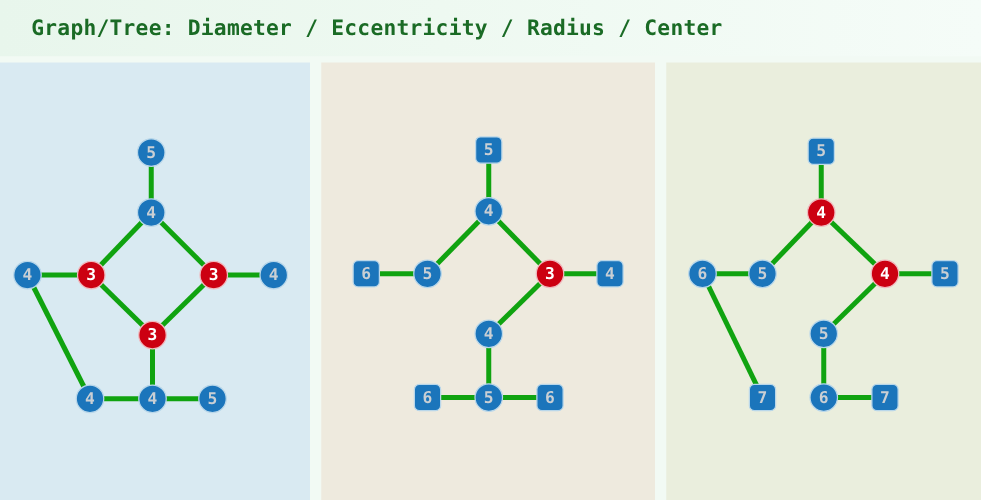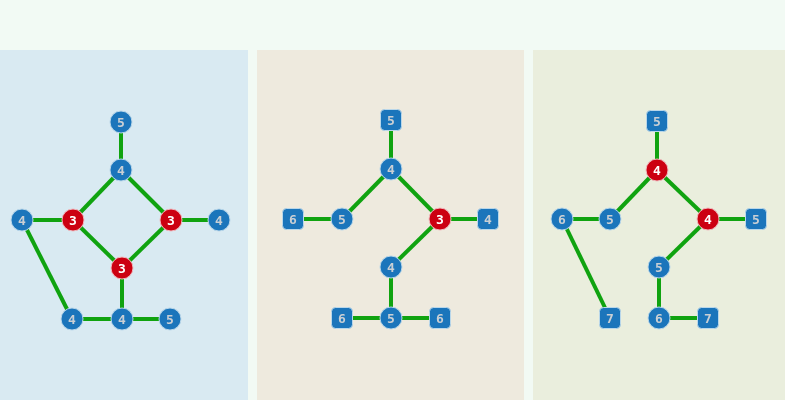--- a/index.html
+++ b/index.html
@@ -43,20 +43,23 @@
     fill:#c9cfd4;
     text-anchor:middle;dominant-baseline:central;
   }
   .node-label-red{fill:#ffffff;}
 </style>
 </head>
 <body>
 
 <div id="root">
 
+  <div class="header">
+    <div class="header-title">Graph/Tree: Diameter / Eccentricity / Radius / Center</div>
+  </div>
 
   <div class="panels">
     <div class="panel" id="panel-0">
         <svg width="248" height="350">
           <line x1="121" y1="72" x2="121" y2="120" class="edge"></line>
           <line x1="121" y1="120" x2="73" y2="170" class="edge"></line>
           <line x1="121" y1="120" x2="171" y2="170" class="edge"></line>
           <line x1="22" y1="170" x2="73" y2="170" class="edge"></line>
           <line x1="73" y1="170" x2="122" y2="218" class="edge"></line>
           <line x1="171" y1="170" x2="219" y2="170" class="edge"></line>

